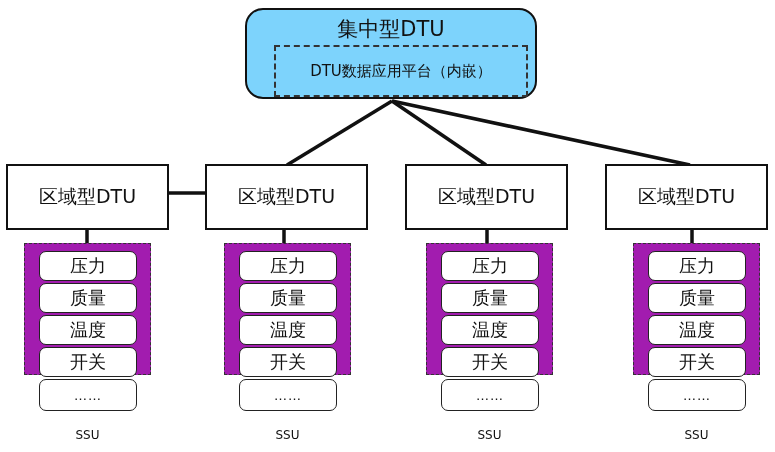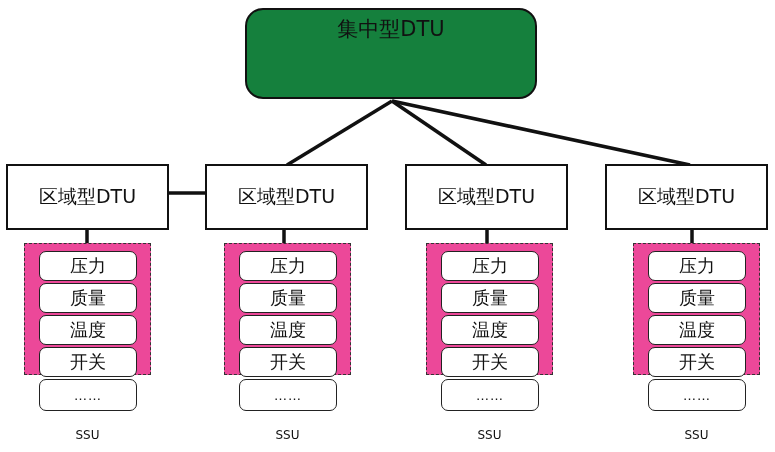--- a/index.html
+++ b/index.html
@@ -1,28 +1,28 @@
 <!DOCTYPE html>
 <html><head>
 <meta charset="utf-8">
 <style>
   html, body { margin: 0; padding: 0; background: #ffffff; }
   body { width: 775px; height: 452px; position: relative; overflow: hidden;
          font-family: "DejaVu Sans", "Liberation Sans", sans-serif; color: #111; }
   svg.links { position: absolute; left: 0; top: 0; width: 775px; height: 452px; }
   .top-box { position: absolute; left: 245px; top: 8px; width: 292px; height: 91px;
-             border: 2px solid #111; border-radius: 18px; box-sizing: border-box; background: #15803d; }
+             border: 2px solid #111; border-radius: 18px; box-sizing: border-box; background: #7dd3fc; }
   .top-title { position: absolute; left: 0; right: 0; top: 6px; text-align: center; font-size: 21px; line-height: 26px; }
   .top-inner { position: absolute; left: 27px; top: 35px; width: 254px; height: 52px; box-sizing: border-box;
                border: 2px dashed #333; display: flex; align-items: center; justify-content: center; font-size: 15px; }
   .dtu { position: absolute; top: 164px; width: 163px; height: 66px; box-sizing: border-box;
          border: 2px solid #111; background: #fff; display: flex; align-items: center; justify-content: center;
          font-size: 19px; }
   .ssu { position: absolute; top: 243px; width: 127px; height: 132px; box-sizing: border-box;
-         border: 1.5px dashed #333; background: #ec4899; }
+         border: 1.5px dashed #333; background: #a21caf; }
   .ssu-item { position: absolute; left: 14px; width: 98px; height: 30px; box-sizing: border-box;
               border: 1.5px solid #222; border-radius: 7px; background: #fff;
               display: flex; align-items: center; justify-content: center; font-size: 18px; }
   .ssu-item.more { height: 32px; font-size: 13px; letter-spacing: 1px; }
   .ssu-label { position: absolute; top: 423px; width: 127px; text-align: center; font-size: 12px; line-height: 24px; }
 </style>
 </head>
 <body>
 
 <svg class="links" xmlns="http://www.w3.org/2000/svg">
@@ -31,20 +31,23 @@
   <line x1="392" y1="101" x2="690" y2="165" stroke="#111" stroke-width="3.5"></line>
   <line x1="168" y1="193" x2="205" y2="193" stroke="#111" stroke-width="3.5"></line>
   <line x1="87" y1="221" x2="87" y2="244" stroke="#111" stroke-width="3.5"></line>
   <line x1="284" y1="221" x2="284" y2="244" stroke="#111" stroke-width="3.5"></line>
   <line x1="487" y1="221" x2="487" y2="244" stroke="#111" stroke-width="3.5"></line>
   <line x1="692" y1="221" x2="692" y2="244" stroke="#111" stroke-width="3.5"></line>
 </svg>
 
 <div class="top-box">
   <div class="top-title">集中型DTU</div>
+  <div class="top-inner">
+    <span>DTU数据应用平台（内嵌）</span>
+  </div>
 </div>
 
 <div class="dtu" style="left:6px;">
   <span>区域型DTU</span>
 </div>
 <div class="ssu" style="left:24px;">
   <div class="ssu-item" style="top:7px;">压力</div>
   <div class="ssu-item" style="top:39px;">质量</div>
   <div class="ssu-item" style="top:71px;">温度</div>
   <div class="ssu-item" style="top:103px;">开关</div>

